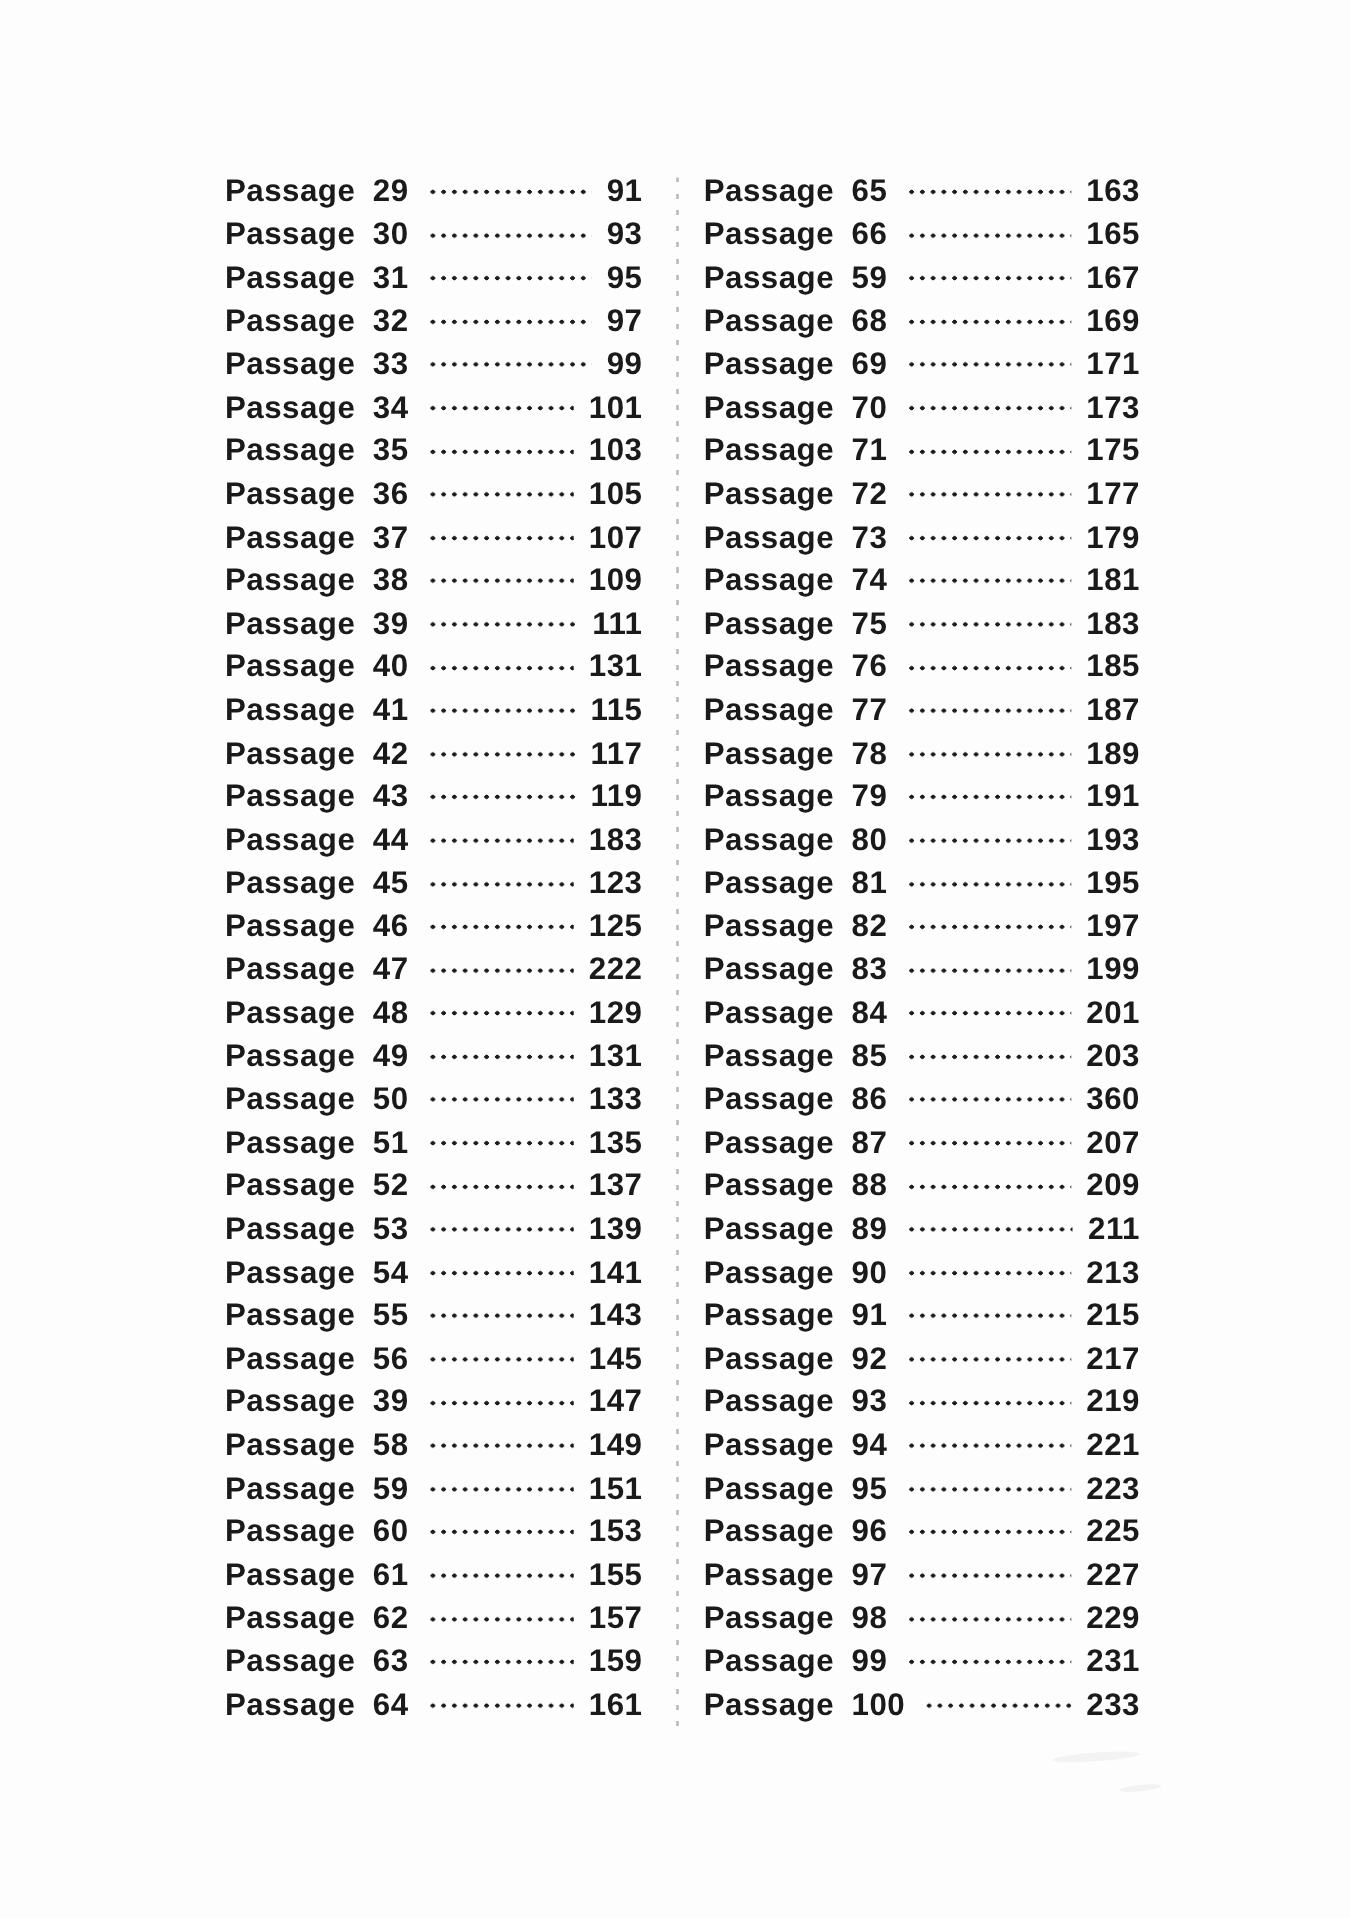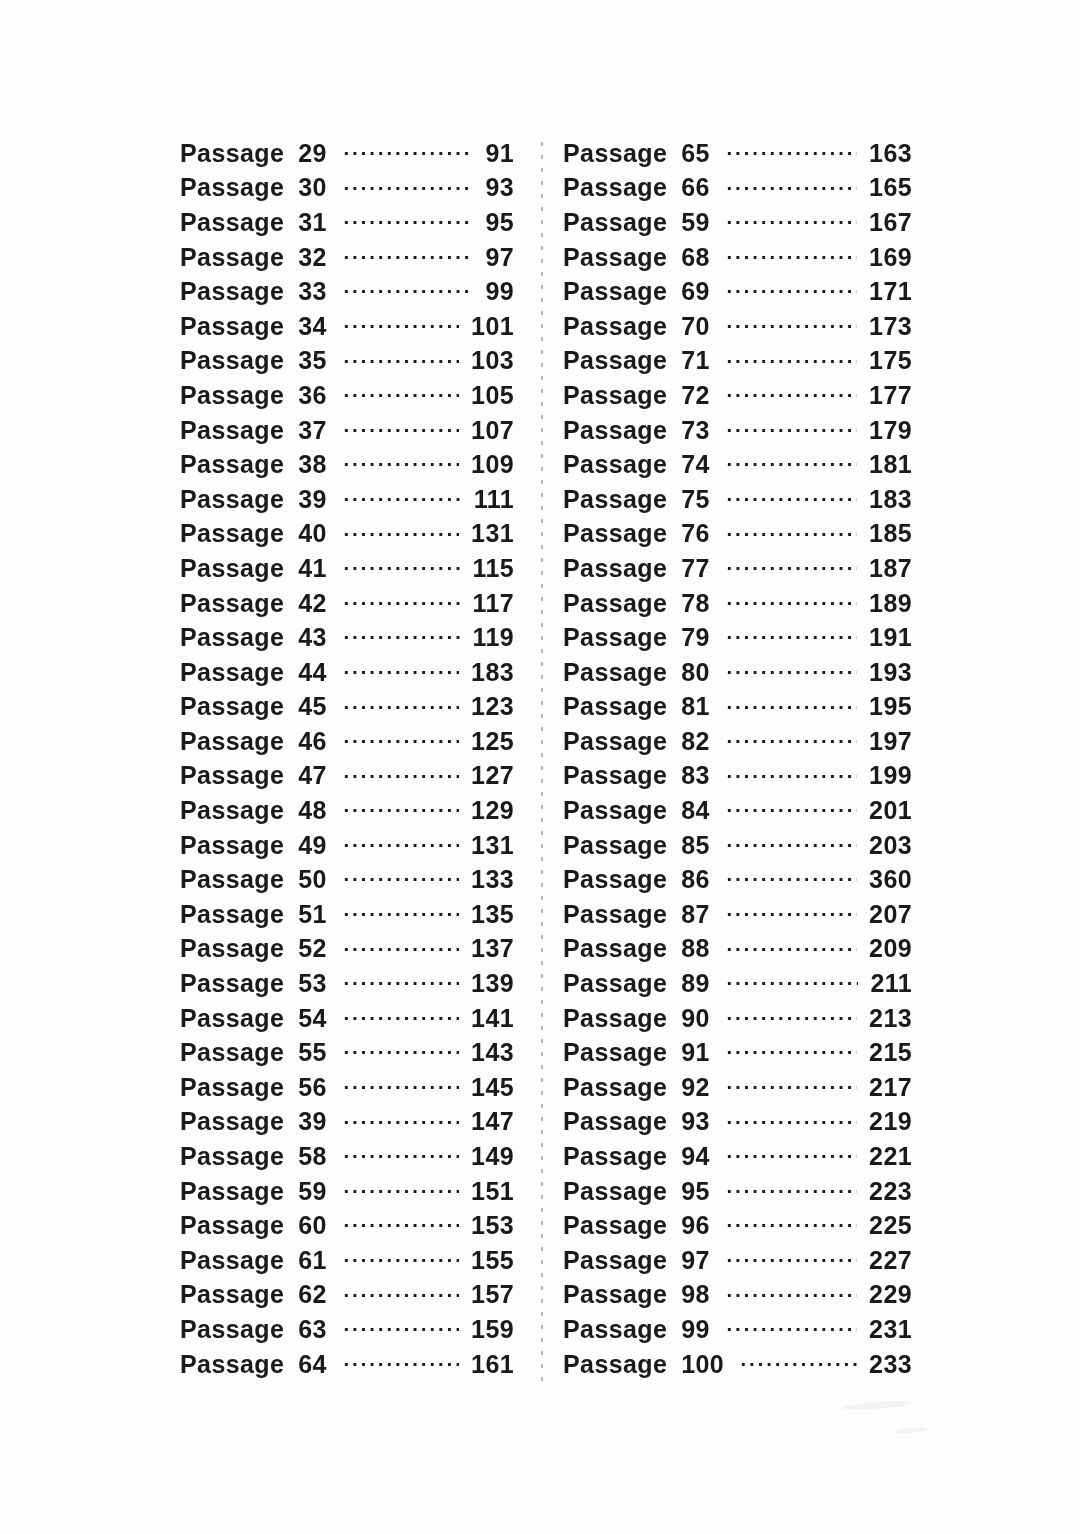--- a/index.html
+++ b/index.html
@@ -185,21 +185,21 @@
       <div class="entry">
         <span class="label">Passage</span>
         <span class="num">46</span>
         <span class="leader"></span>
         <span class="pagenum">125</span>
       </div>
       <div class="entry">
         <span class="label">Passage</span>
         <span class="num">47</span>
         <span class="leader"></span>
-        <span class="pagenum">127</span>
+        <span class="pagenum">222</span>
       </div>
       <div class="entry">
         <span class="label">Passage</span>
         <span class="num">48</span>
         <span class="leader"></span>
         <span class="pagenum">129</span>
       </div>
       <div class="entry">
         <span class="label">Passage</span>
         <span class="num">49</span>

